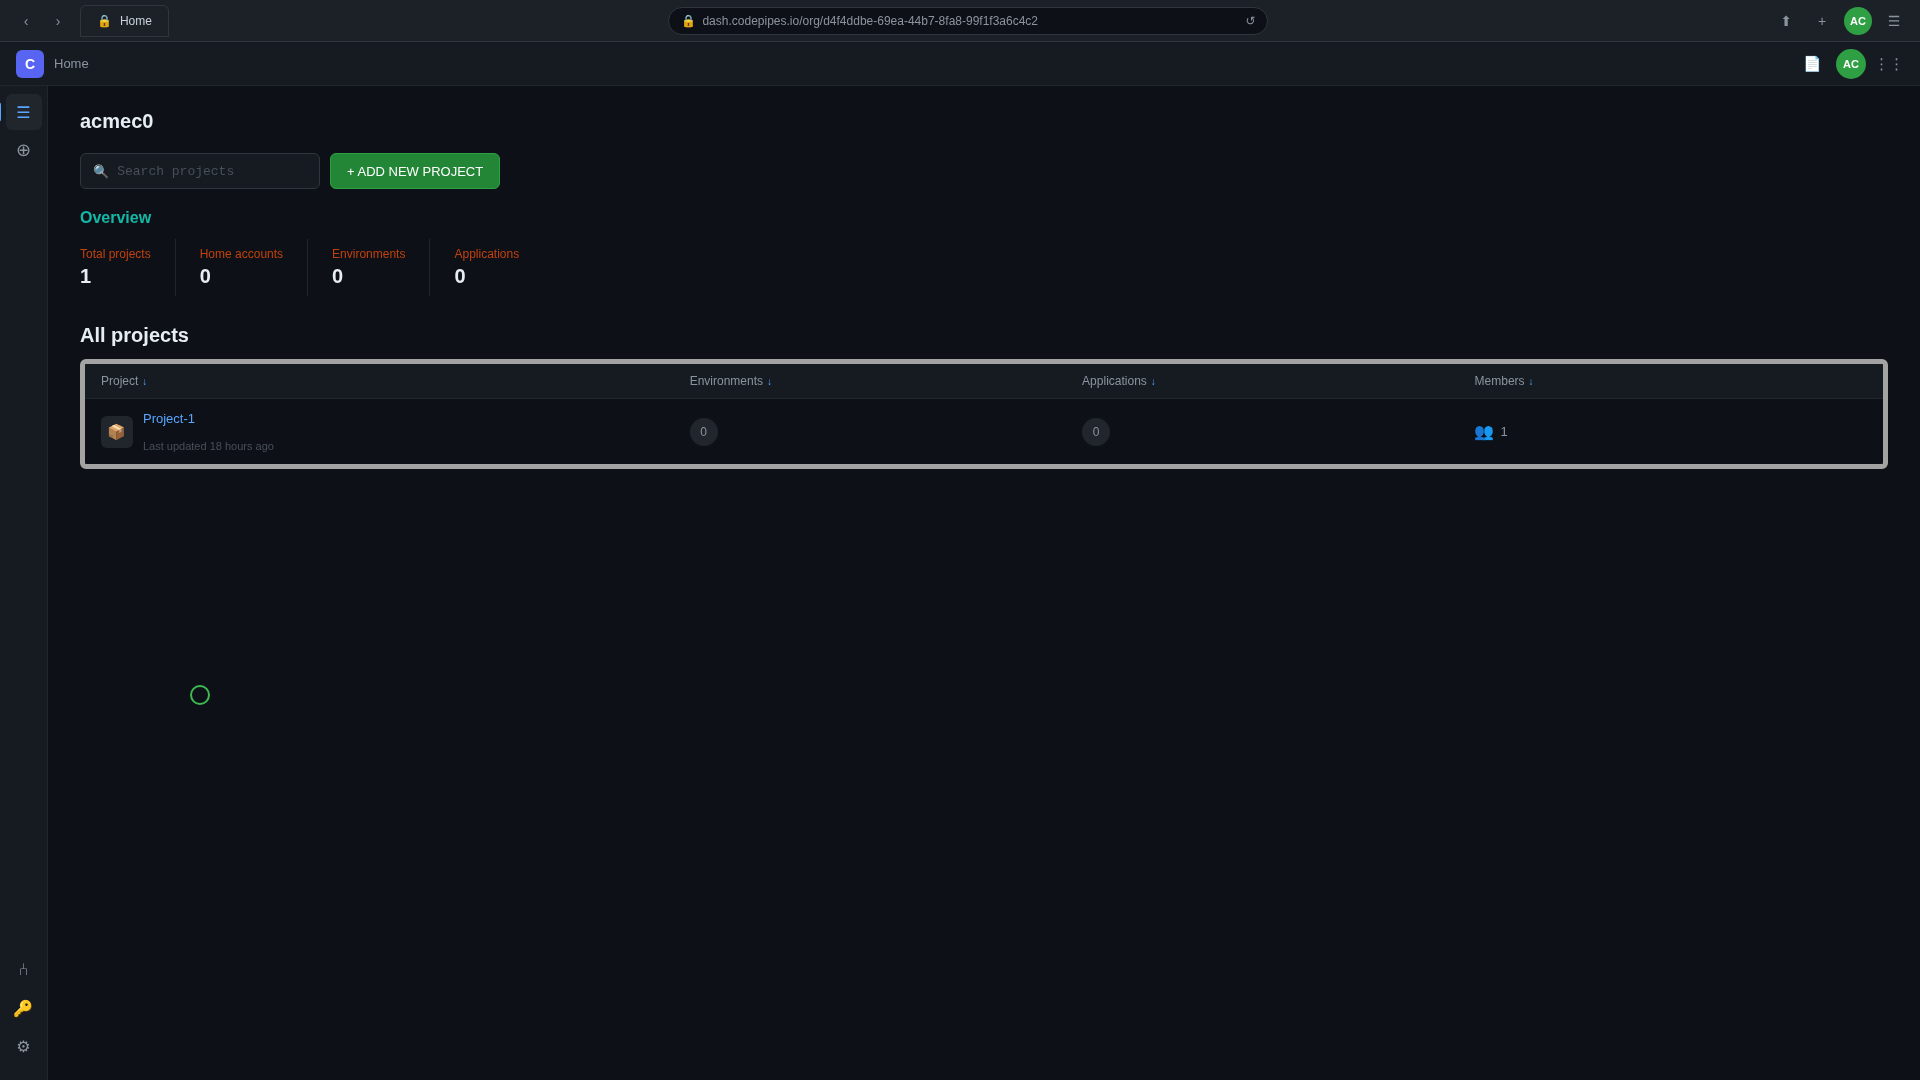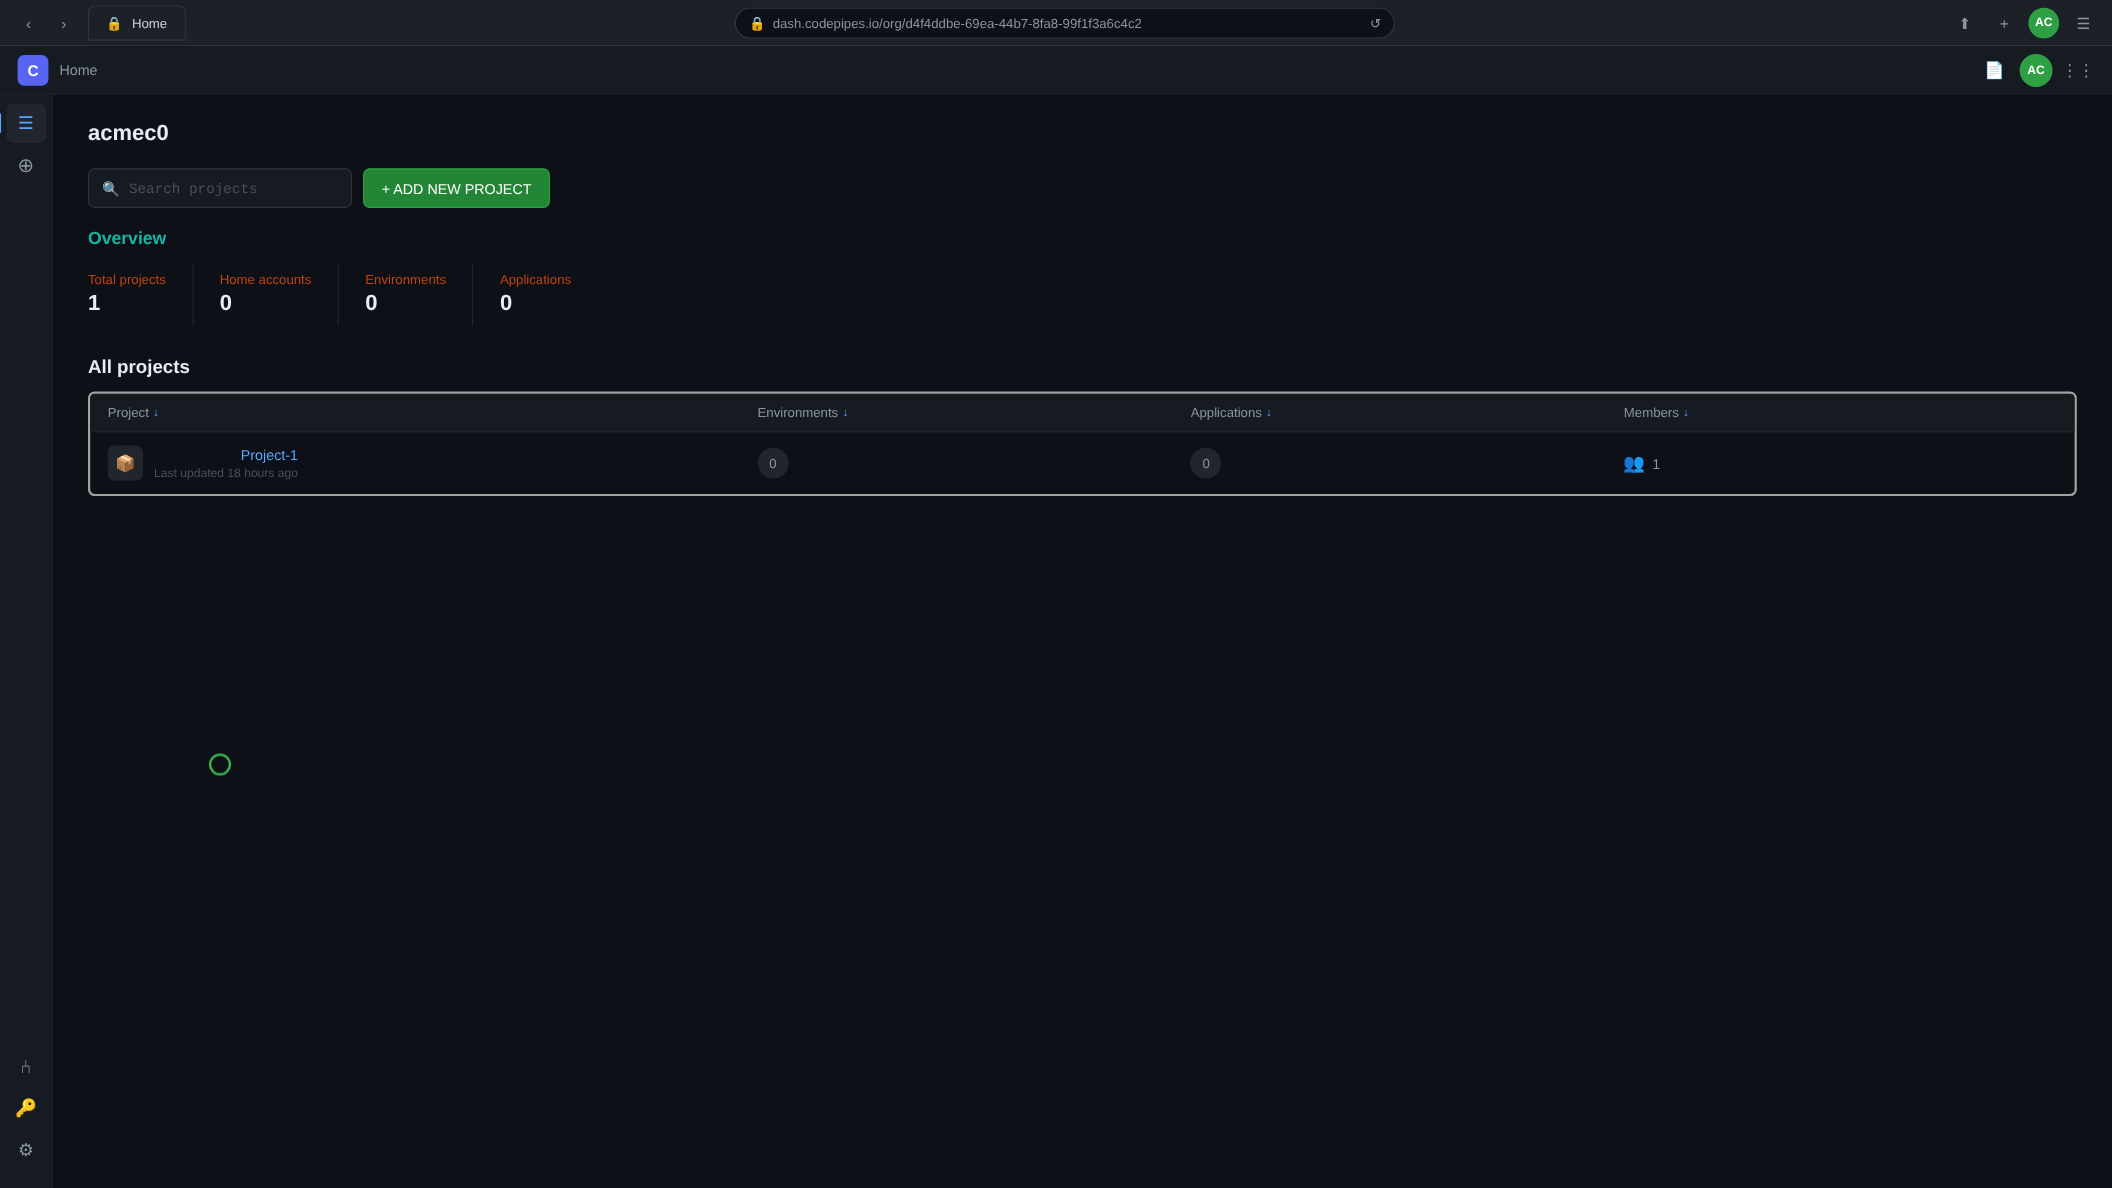--- a/index.html
+++ b/index.html
@@ -293,30 +293,29 @@
       margin-bottom: 4px;
     }
     .stat-value {
       font-size: 20px;
       font-weight: 600;
       color: #e6edf3;
     }
 
     
     .all-projects-title {
-      font-size: 17px;
+      font-size: 20px;
       font-weight: 600;
       color: #e6edf3;
       margin-bottom: 12px;
     }
     .table-container {
-      border: 2px solid #a3a3a3;
+      border: 5px solid #a3a3a3;
       border-radius: 6px;
       overflow: hidden;
-      text-align: right;
     }
     .table-header {
       display: grid;
       grid-template-columns: 3fr 2fr 2fr 2fr;
       background: #161b22;
       border-bottom: 1px solid #21262d;
       padding: 10px 16px;
     }
     .th {
       font-size: 12px;
@@ -352,21 +351,21 @@
       font-size: 15px;
     }
     .project-name {
       font-size: 13px;
       font-weight: 500;
       color: #58a6ff;
     }
     .project-updated {
       font-size: 11px;
       color: #484f58;
-      margin-top: 4px;
+      margin-top: 14px;
     }
     .count-badge {
       width: 28px; height: 28px;
       background: #21262d;
       border-radius: 50%;
       display: flex; align-items: center; justify-content: center;
       font-size: 12px;
       color: #8b949e;
     }
     .members-cell {

